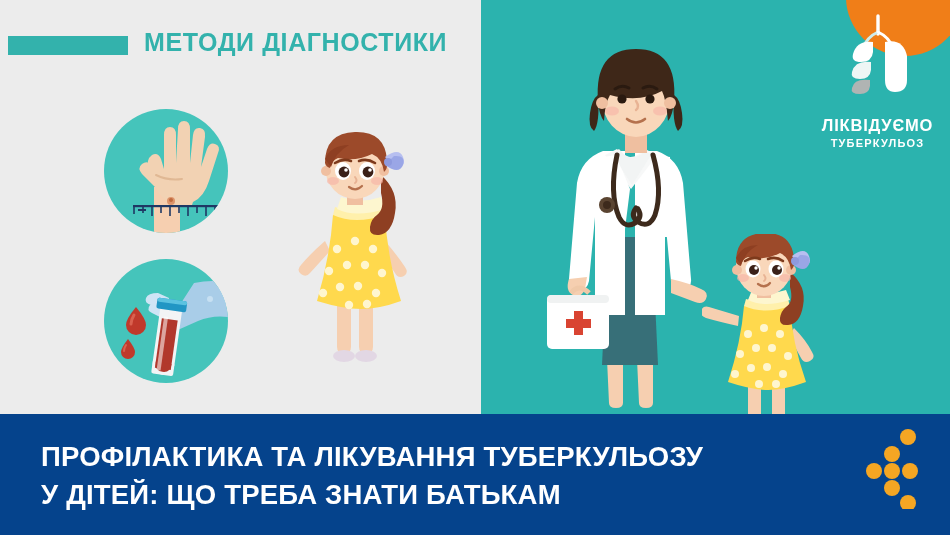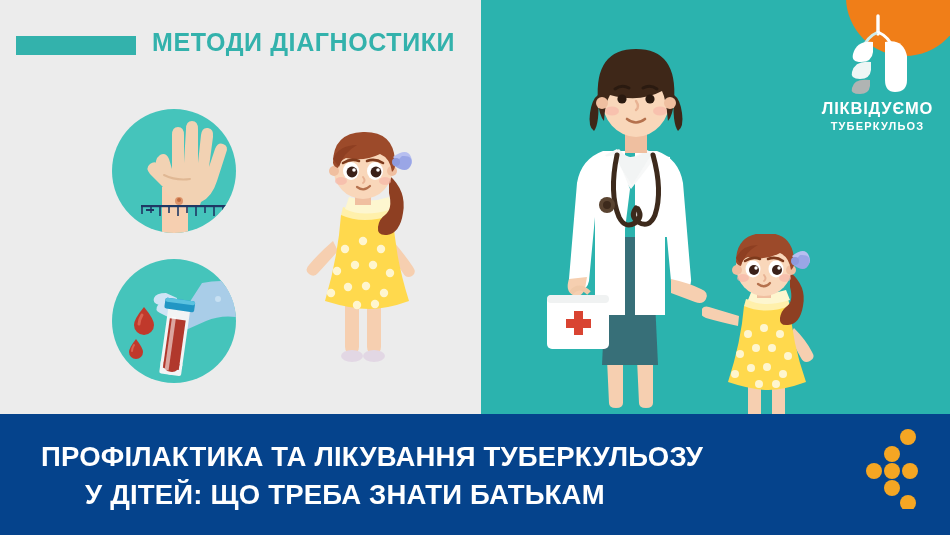--- a/index.html
+++ b/index.html
@@ -3,21 +3,21 @@
 <meta charset="utf-8">
 <style>
   html,body{margin:0;padding:0;background:#fff;}
   body{font-family:"Liberation Sans",sans-serif;}
   .poster{
     position:relative;width:950px;height:535px;overflow:hidden;
     background:#ececec;
   }
   
   .left-panel{
-    position:absolute;left:16px;top:0;width:481px;height:414px;
+    position:absolute;left:8px;top:0;width:481px;height:414px;
     background:#ececec;
   }
   .title-accent{
     position:absolute;left:0;top:36px;width:120px;height:19px;
     background:#33b2ac;
   }
   .panel-title{
     position:absolute;left:136px;top:27px;width:330px;
     color:#33b2ac;font-weight:bold;font-size:25px;line-height:31px;
     letter-spacing:.6px;
@@ -57,42 +57,42 @@
     border-radius:50%;background:#f07e18;
   }
   
   .logo{
     position:absolute;left:812px;top:12px;width:131px;text-align:center;
     pointer-events:none;
   }
   .logo-mark{width:78px;height:84px;margin:0 auto;display:block;}
   .logo-line1{
     color:#ffffff;font-weight:bold;font-size:16.5px;letter-spacing:.8px;
-    margin-top:3px;
+    margin-top:20px;
   }
   .logo-line2{
     color:#ffffff;font-weight:bold;font-size:11px;letter-spacing:1.2px;
     margin-top:2px;
   }
 
   .doctor{position:absolute;left:541px;top:43px;width:186px;height:371px;}
   .girl-right{position:absolute;left:702px;top:234px;width:123px;height:180px;}
 
   
   .banner{
     position:absolute;left:0;top:414px;width:950px;height:121px;
     background:#05438c;
     padding-left:47px;
   }
   .banner-text{
     position:absolute;left:41px;top:24px;width:790px;
     color:#ffffff;font-weight:bold;font-size:27.5px;line-height:38px;
     letter-spacing:.2px;
   }
-  .banner-text .l2{display:block;margin-left:44px;}
+  .banner-text .l2{display:block;}
   .dots{position:absolute;left:864px;top:427px;width:72px;height:82px;}
 </style>
 </head>
 <body>
 
 <div class="poster">
 
   <div class="left-panel">
 
     <div class="title-accent"></div>

